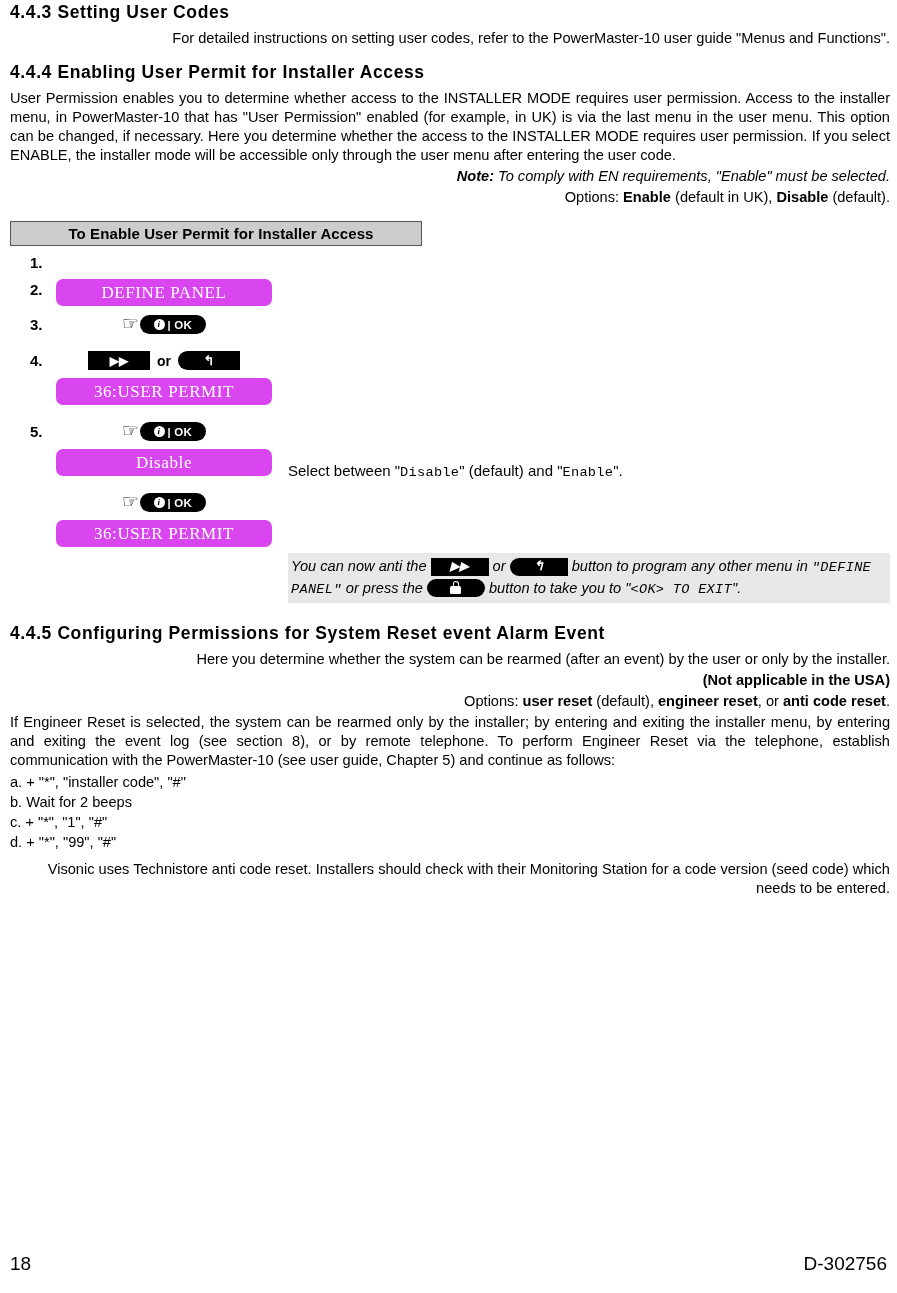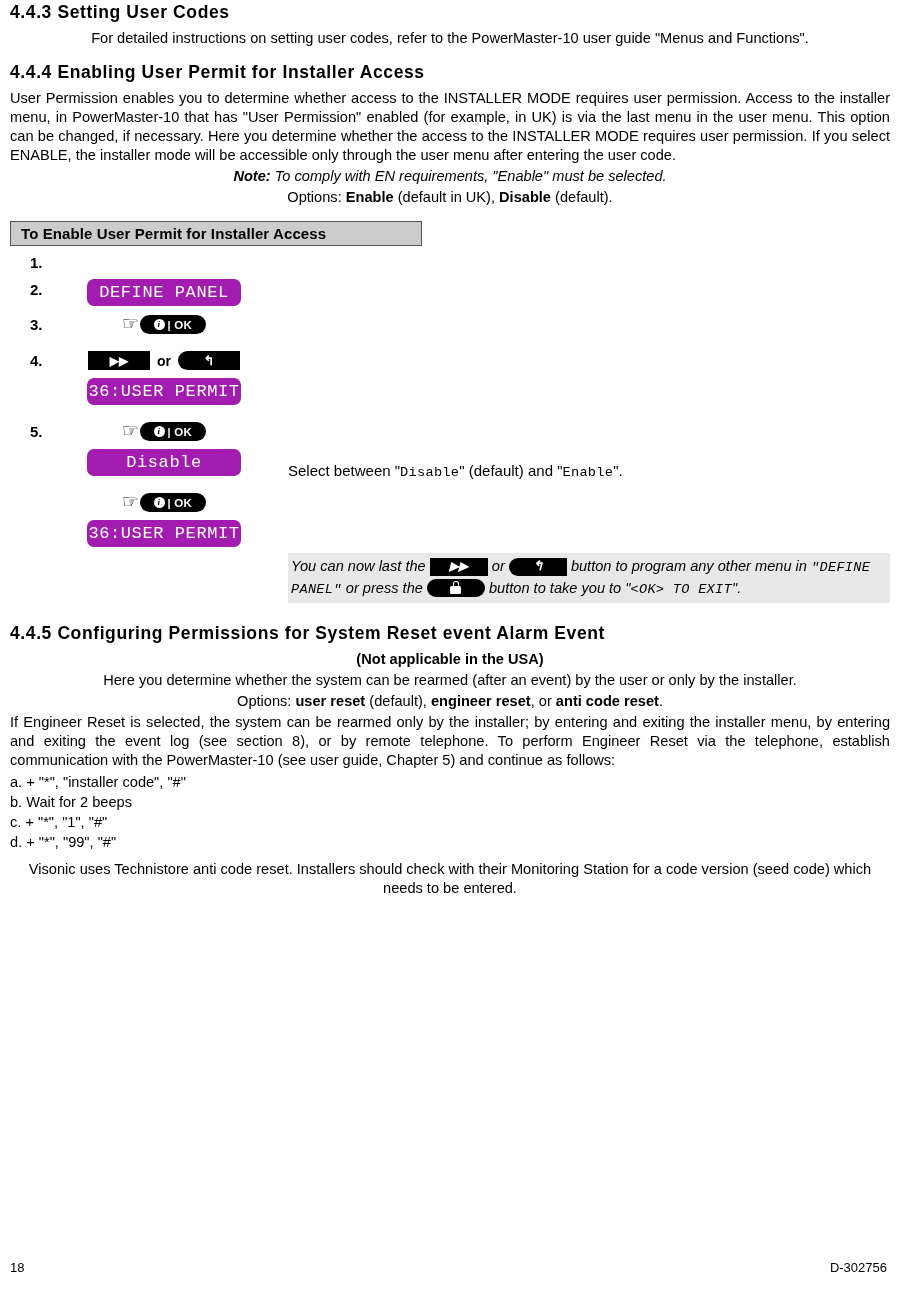--- a/index.html
+++ b/index.html
@@ -40,40 +40,41 @@
   .sec-heading.first { margin-top: 2px; }
   .sec-heading.sp-top { margin-top: 14px; }
 
   
   p.body {
     font-size: 14.6px;
     line-height: 1.30;
     margin: 0 0 2px 0;
     text-align: justify;
   }
-  p.body.nj { text-align: center; }
+  p.body.nj { text-align: right; }
   .b { font-weight: bold; }
   .i { font-style: italic; }
   .mono {
     font-family: "Liberation Mono", "DejaVu Sans Mono", monospace;
     font-size: 13.6px;
     letter-spacing: 0.3px;
   }
 
   
   .proc-header {
     margin-top: 14px;
     width: 412px;
     background: #cccccc;
     border: 1px solid #555555;
     box-sizing: border-box;
     padding: 3px 0 3px 10px;
     font-size: 15px;
     font-weight: bold;
     letter-spacing: 0.1px;
+    text-align: center;
   }
   .proc-table {
     position: relative;
     width: 880px;
     margin-top: 6px;
   }
   .proc-row {
     display: flex;
     align-items: flex-start;
     width: 100%;
@@ -96,30 +97,30 @@
   .step-text {
     flex: 1 1 auto;
     font-size: 15px;
     line-height: 1.3;
     padding-left: 8px;
     box-sizing: border-box;
   }
 
   
   .lcd {
-    background: #a21caf;
+    background: #d946ef;
     color: #ffffff;
     border-radius: 7px;
     height: 27px;
     line-height: 27px;
     text-align: center;
-    font-family: Liberation Mono, monospace;
+    font-family: Liberation Serif, serif;
     font-size: 17px;
     letter-spacing: 0.6px;
-    width: 154px;
+    width: 216px;
     margin: 0 auto;
     white-space: pre;
     overflow: hidden;
   }
 
   
   .key-row {
     display: flex;
     align-items: center;
     justify-content: center;
@@ -240,21 +241,21 @@
   }
 
   
   .footer {
     position: absolute;
     left: 10px;
     bottom: 18px;
     width: 877px;
     display: flex;
     justify-content: space-between;
-    font-size: 13px;
+    font-size: 19px;
     gap: 44px;
   }
 </style>
 </head>
 <body>
 
 <div class="page">
   <div class="content">
 
     <h2 class="sec-heading first">4.4.3 Setting User Codes</h2>
@@ -344,31 +345,31 @@
                 <span>OK</span>
               </span>
           </div>
           <div class="v-gap-2"></div>
           <div class="lcd">36:USER PERMIT</div>
         </div>
         <div class="step-text">
           <div style="height:40px"></div>
           <div><span>Select between "</span><span class="mono">Disable</span><span>" (default) and "</span><span class="mono">Enable</span><span>".</span></div>
           <div style="height:72px"></div>
-          <div class="note-box"><span>You can now last the </span><span class="key key-next key-inline">▶▶</span><span> or </span><span class="key key-back key-inline">↰</span><span> button to program any other menu in </span><span class="mono">"DEFINE  PANEL"</span><span> or press the </span><span class="key key-lock key-inline">
+          <div class="note-box"><span>You can now anti the </span><span class="key key-next key-inline">▶▶</span><span> or </span><span class="key key-back key-inline">↰</span><span> button to program any other menu in </span><span class="mono">"DEFINE  PANEL"</span><span> or press the </span><span class="key key-lock key-inline">
                 <span class="lock-glyph"></span>
               </span><span> button to take you to "</span><span class="mono">&lt;OK&gt; TO EXIT</span><span>".</span></div>
         </div>
       </div>
 
     </div>
 
     <h2 class="sec-heading sp-top" style="margin-top:20px;">4.4.5 Configuring Permissions for System Reset event Alarm Event</h2>
+    <p class="body nj">Here you determine whether the system can be rearmed (after an event) by the user or only by the installer.</p>
     <p class="body nj b">(Not applicable in the USA)</p>
-    <p class="body nj">Here you determine whether the system can be rearmed (after an event) by the user or only by the installer.</p>
     <p class="body nj"><span>Options: </span><span class="b">user reset</span><span> (default), </span><span class="b">engineer reset</span><span>, or </span><span class="b">anti code reset</span><span>.</span></p>
     <p class="body">If Engineer Reset is selected, the system can be rearmed only by the installer; by entering and exiting the installer menu, by entering and exiting the event log (see section 8), or by remote telephone. To perform Engineer Reset via the telephone, establish communication with the PowerMaster-10 (see user guide, Chapter 5) and continue as follows:</p>
     <p class="list-line">a. + "*", "installer code", "#"</p>
     <p class="list-line">b. Wait for 2 beeps</p>
     <p class="list-line">c. + "*", "1", "#"</p>
     <p class="list-line">d. + "*", "99", "#"</p>
     <p class="body nj" style="margin-top:8px;">Visonic uses Technistore anti code reset. Installers should check with their Monitoring Station for a code version (seed code) which needs to be entered.</p>
 
   </div>
 

